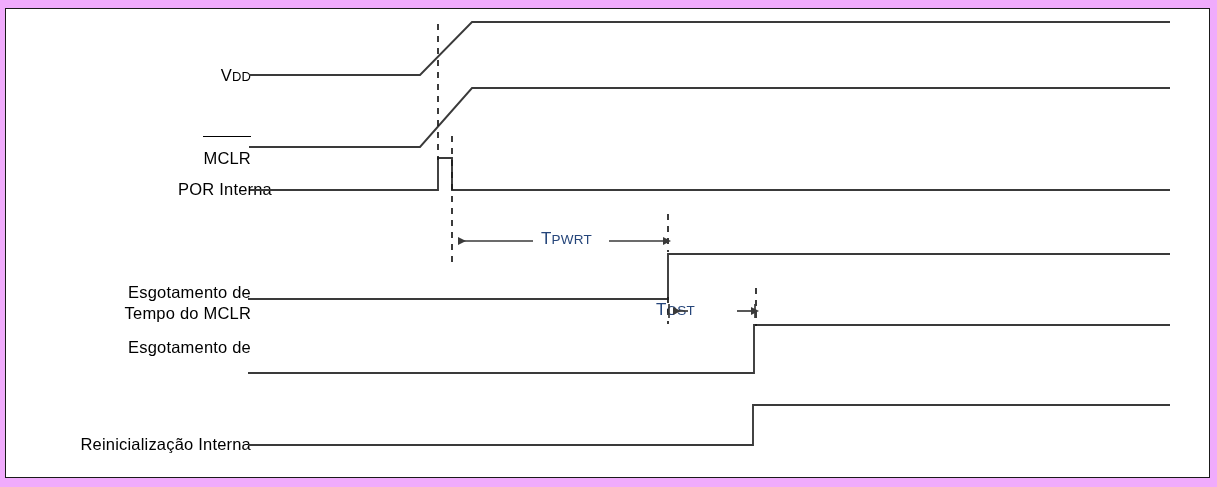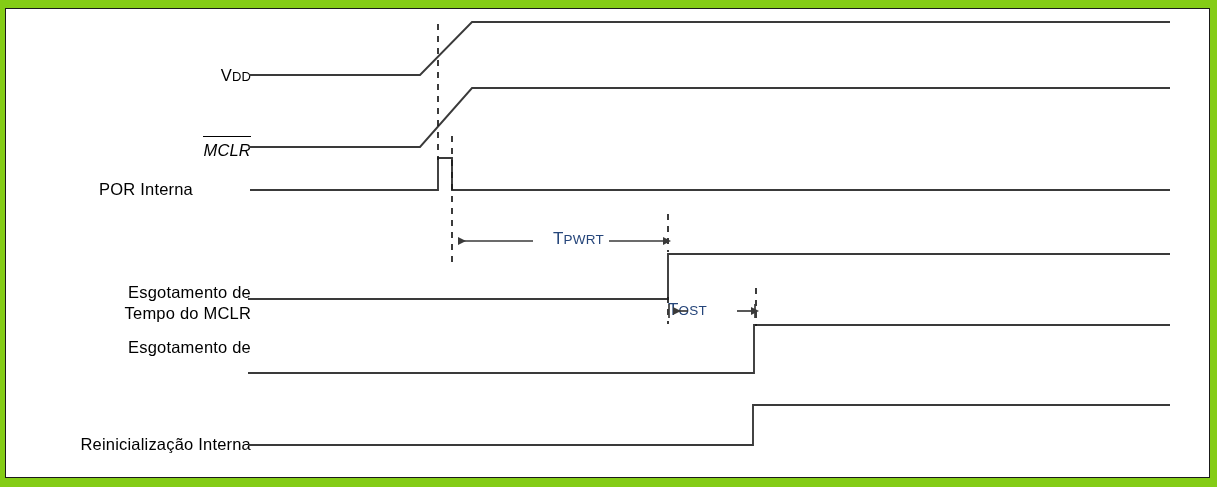--- a/index.html
+++ b/index.html
@@ -7,21 +7,21 @@
     padding: 0;
     background: #ffffff;
   }
   body {
     font-family: "Liberation Sans", sans-serif;
   }
   #canvas {
     position: relative;
     width: 1217px;
     height: 487px;
-    background: #84cc16;
+    background: #f0abfc;
     overflow: hidden;
   }
   #diagram-frame {
     position: absolute;
     left: 5px;
     top: 8px;
     width: 1205px;
     height: 470px;
     border: 1.6px solid #1a1a1a;
     box-sizing: border-box;
@@ -35,37 +35,35 @@
     font-size: 16.5px;
     line-height: 20px;
     white-space: nowrap;
     letter-spacing: 0.2px;
   }
   .signal-label.two-line {
     line-height: 21px;
   }
   .overline {
     border-top: 1.7px solid #000000;
-    padding-top: 4px;
+    padding-top: 12px;
     display: inline-block;
     line-height: 19px;
-    font-style: italic;
   }
   .sub {
     font-size: 13px;
     letter-spacing: 0.1px;
   }
   .timing-label {
     position: absolute;
     color: #25457a;
     font-family: "Liberation Sans", sans-serif;
     font-size: 17px;
     white-space: nowrap;
     letter-spacing: 0.2px;
-    margin-left: 12px;
   }
   .timing-label .tsub {
     font-size: 13.5px;
   }
   svg.wave-layer {
     position: absolute;
     left: 0;
     top: 0;
     width: 1217px;
     height: 487px;
@@ -80,21 +78,21 @@
   <div id="diagram-frame"></div>
 
   <div class="signal-label" style="right:966px; top:65px;">
     <span>V</span><span class="sub">DD</span>
   </div>
 
   <div class="signal-label" style="right:966px; top:136px;">
     <span class="overline">MCLR</span>
   </div>
 
-  <div class="signal-label" style="right:1024px; top:179px;text-align:right;">
+  <div class="signal-label" style="right:945px; top:179px;text-align:right;">
     <span>POR Interna</span>
   </div>
 
   <div class="signal-label two-line" style="right:966px; top:282px;">
     <div>Esgotamento de</div>
     <div>Tempo do MCLR</div>
   </div>
 
   <div class="signal-label two-line" style="right:966px; top:337px;">
     <div>Esgotamento de</div>

